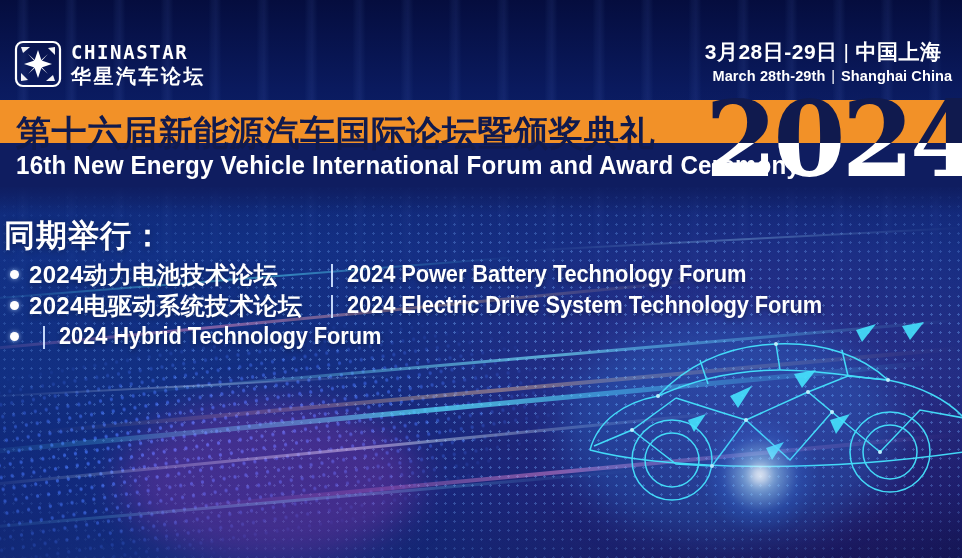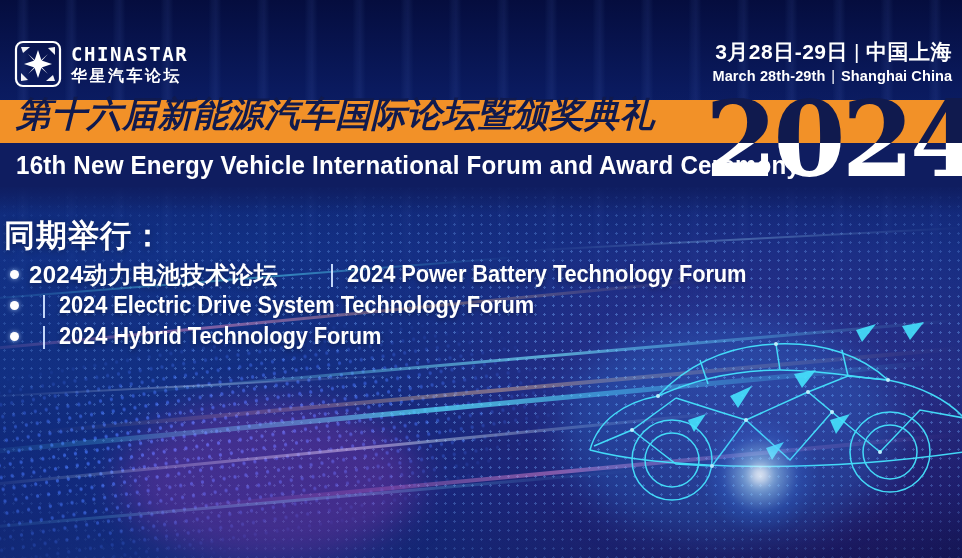--- a/index.html
+++ b/index.html
@@ -46,36 +46,36 @@
   .glow{position:absolute;border-radius:50%;pointer-events:none;filter:blur(18px);}
   
   .header{position:absolute;left:0;top:0;width:962px;height:72px;}
   .logo{position:absolute;left:14px;top:40px;display:flex;align-items:center;gap:9px;}
   .logo-mark{width:48px;height:48px;flex:0 0 48px;}
   .logo-txt{display:flex;flex-direction:column;line-height:1;}
   .logo-en{
     color:#fff;font-weight:700;font-size:19px;letter-spacing:1.6px;
     font-family:"DejaVu Sans Mono","Liberation Mono",monospace;
   }
-  .logo-cn{color:#fff;font-size:16px;font-weight:700;letter-spacing:2.5px;margin-top:4px;}
-  .meta{position:absolute;right:10px;top:40px;text-align:right;}
+  .logo-cn{color:#fff;font-size:20px;font-weight:700;letter-spacing:2.5px;margin-top:4px;}
+  .meta{position:absolute;right:10px;top:40px;text-align:left;}
   .meta-cn{color:#fff;font-size:21px;font-weight:700;letter-spacing:.5px;line-height:1.15;}
   .meta-en{color:#fff;font-size:15px;font-weight:700;letter-spacing:.1px;margin-top:3px;
            transform:scaleX(.97);transform-origin:right center;}
   .meta-sep{display:inline-block;padding:0 6px;font-weight:400;}
   
   .band-orange{position:absolute;left:0;top:100px;width:962px;height:43px;background:#f29128;}
   .band-navy{position:absolute;left:0;top:143px;width:962px;height:44px;background:#0f1d60;}
   .band-navy:after{
     content:"";position:absolute;left:0;right:0;top:44px;height:26px;
     background:linear-gradient(180deg,rgba(15,29,96,.95),rgba(15,29,96,0));
   }
   .title-cn{
-    position:absolute;left:16px;top:93px;height:41px;line-height:41px;
-    color:#101a4e;font-size:35px;font-weight:700;letter-spacing:.5px;white-space:nowrap;z-index:4;font-style:italic;
+    position:absolute;left:16px;top:112px;height:41px;line-height:41px;
+    color:#101a4e;font-size:35px;font-weight:700;letter-spacing:.5px;white-space:nowrap;z-index:4;
   }
   .title-en{
     position:absolute;left:16px;top:145px;height:40px;line-height:40px;
     color:#ffffff;font-size:26px;font-weight:700;white-space:nowrap;z-index:4;
     transform:scaleX(.93);transform-origin:left center;letter-spacing:.2px;
   }
   .year{
     position:absolute;left:705px;top:92px;z-index:5;
     font-family:"DejaVu Serif","Liberation Serif",serif;
     font-size:104px;font-weight:700;line-height:96px;letter-spacing:-4px;
@@ -243,20 +243,21 @@
 
       <div class="prog-row">
         <span class="dot"></span>
         <span class="p-cn">2024动力电池技术论坛</span>
         <span class="p-bar">|</span>
         <span class="p-en">2024 Power Battery Technology Forum</span>
       </div>
 
       <div class="prog-row">
         <span class="dot"></span>
+        <span class="p-cn">2024电驱动系统技术论坛</span>
         <span class="p-bar">|</span>
         <span class="p-en">2024 Electric Drive System Technology Forum</span>
       </div>
 
       <div class="prog-row">
         <span class="dot"></span>
         <span class="p-bar">|</span>
         <span class="p-en">2024 Hybrid Technology Forum</span>
       </div>
 

